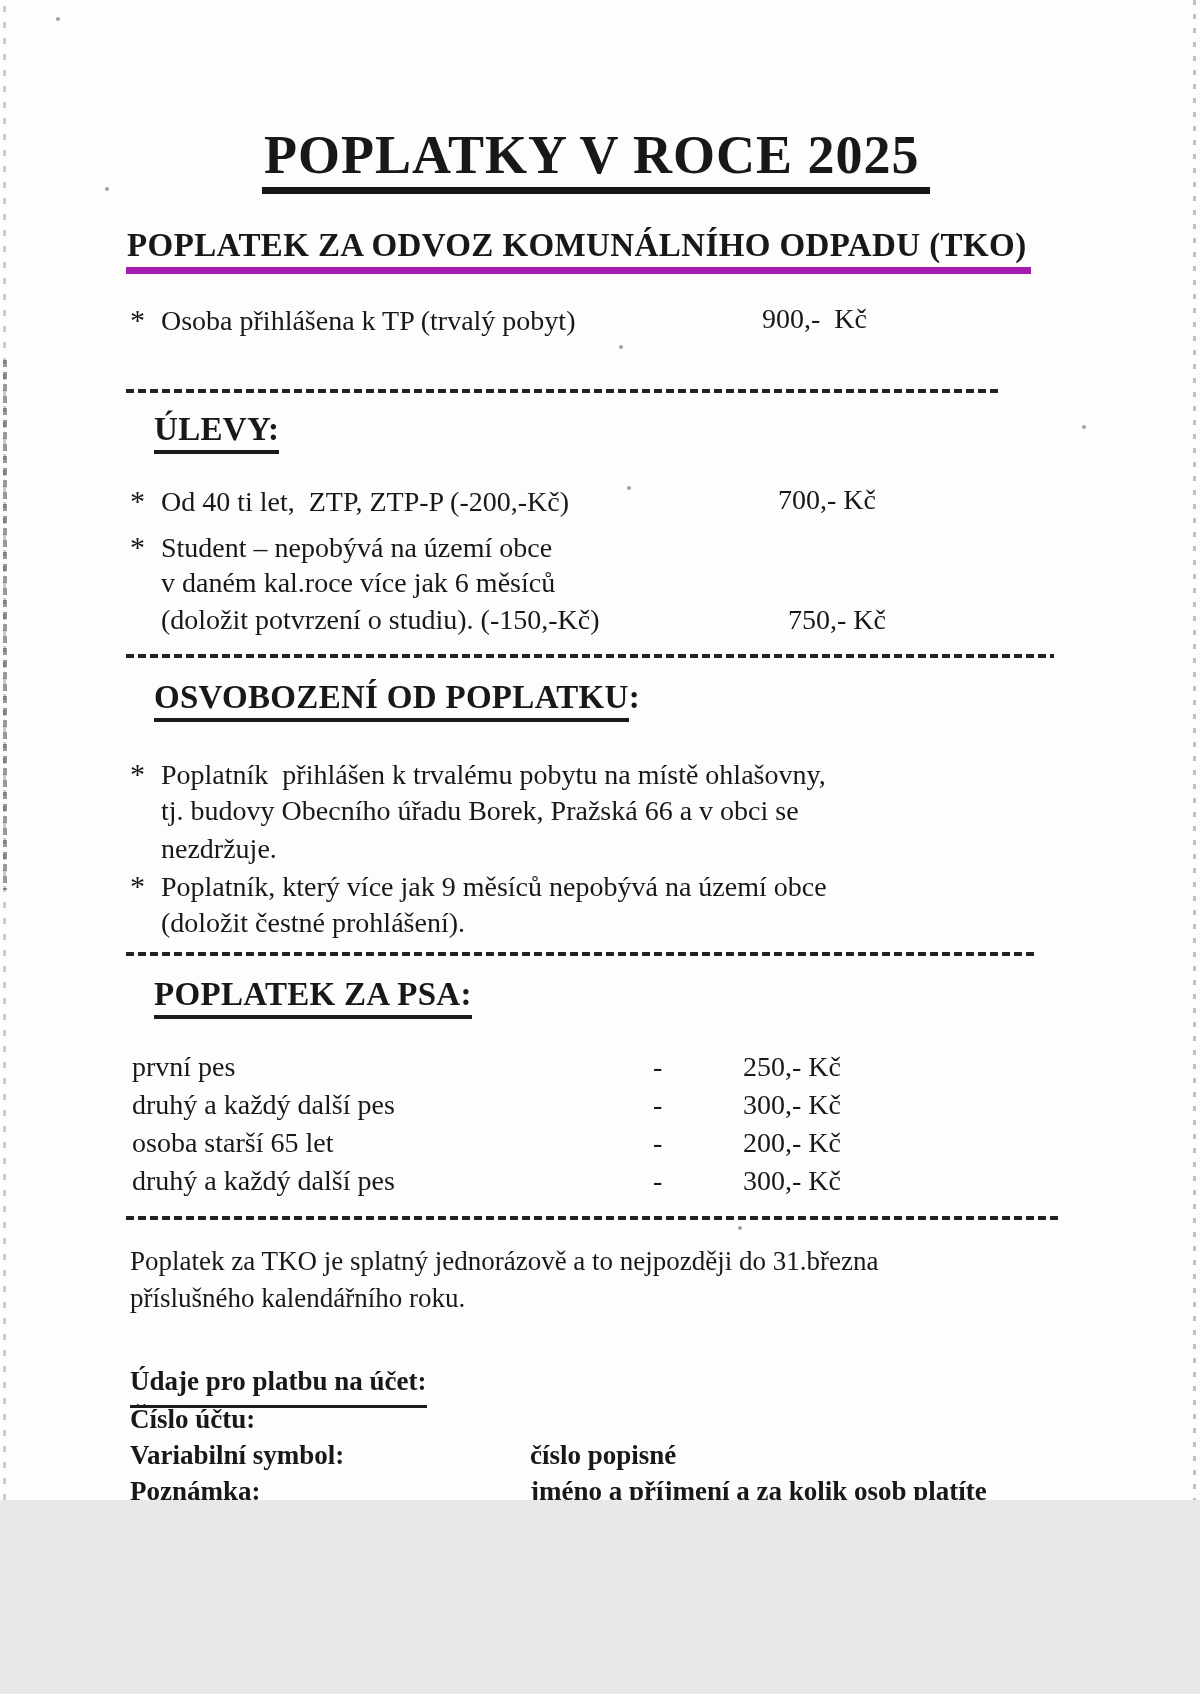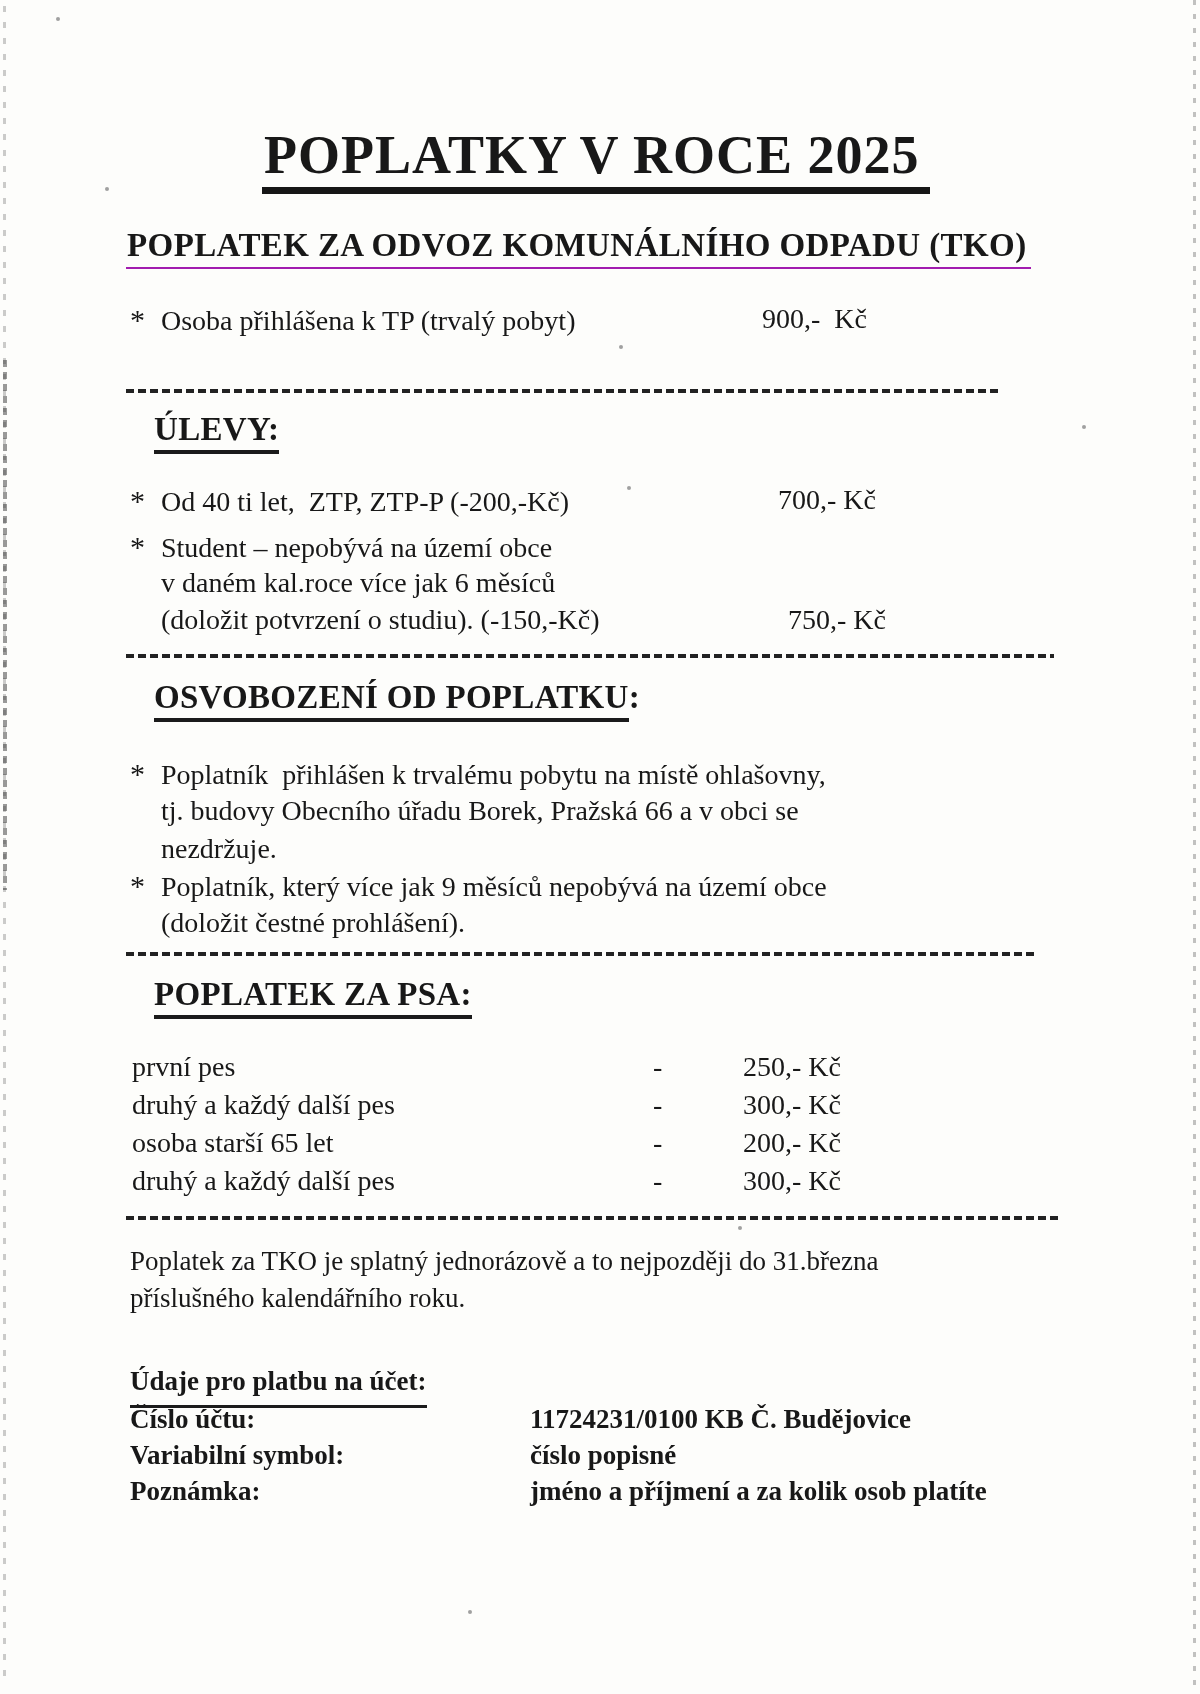--- a/index.html
+++ b/index.html
@@ -1,37 +1,37 @@
 <!DOCTYPE html>
 <html lang="cs"><head>
 <meta charset="utf-8">
 <style>
   html,body { margin:0; padding:0; }
   body { background:#e8e8e8; }
   .page {
     position:relative;
-    width:1200px; height:1694px;
+    width:1200px; height:1500px;
     margin:0 auto;
     background:#fdfdfb;
     overflow:hidden;
     font-family:"Liberation Serif","DejaVu Serif",serif;
     color:#181818;
   }
   .abs { position:absolute; }
   .line { white-space:pre; }
 
   
   .title {
     font-size:54px; font-weight:700; letter-spacing:1px;
     border-bottom:7px solid #161616; padding:0 10px 5px 2px;
     display:inline-block; line-height:1.0;
   }
   .h2 {
     font-size:33px; font-weight:700; letter-spacing:.4px;
-    border-bottom:2px solid #a21caf; padding:0 4px 4px 1px;
+    border-bottom:7px solid #a21caf; padding:0 4px 4px 1px;
     display:inline-block; line-height:1.05;
   }
   .h-section {
     font-size:33px; font-weight:700; letter-spacing:.3px;
     line-height:1.05;
     margin-left:28px;
   }
   .h-section .u {
     border-bottom:4px solid #1b1b1b; padding-bottom:3px; display:inline-block;
   }
@@ -177,21 +177,20 @@
   <div class="sep" style="left:126px; top:1216px; width:936px;"></div>
 
   <div class="abs note-line line" style="left:130px; top:1246px;">Poplatek za TKO je splatný jednorázově a to nejpozději do 31.března</div>
   <div class="abs note-line line" style="left:130px; top:1283px;">příslušného kalendářního roku.</div>
 
   <div class="abs" style="left:130px; top:1367px;">
     <span class="pay-h">Údaje pro platbu na účet:</span>
   </div>
   <div class="abs pay-row" style="left:130px; top:1404px; width:1010px;">
     <span class="line">Číslo účtu:</span>
-    <span class="pay-value">11724231/0100 KB Č. Budějovice</span>
   </div>
   <div class="abs pay-row" style="left:130px; top:1440px; width:1010px;font-family:Liberation Serif, serif;">
     <span class="line">Variabilní symbol:</span>
     <span class="pay-value">číslo popisné</span>
   </div>
   <div class="abs pay-row" style="left:130px; top:1476px; width:1010px;">
     <span class="line">Poznámka:</span>
     <span class="pay-value">jméno a příjmení a za kolik osob platíte</span>
   </div>
 

